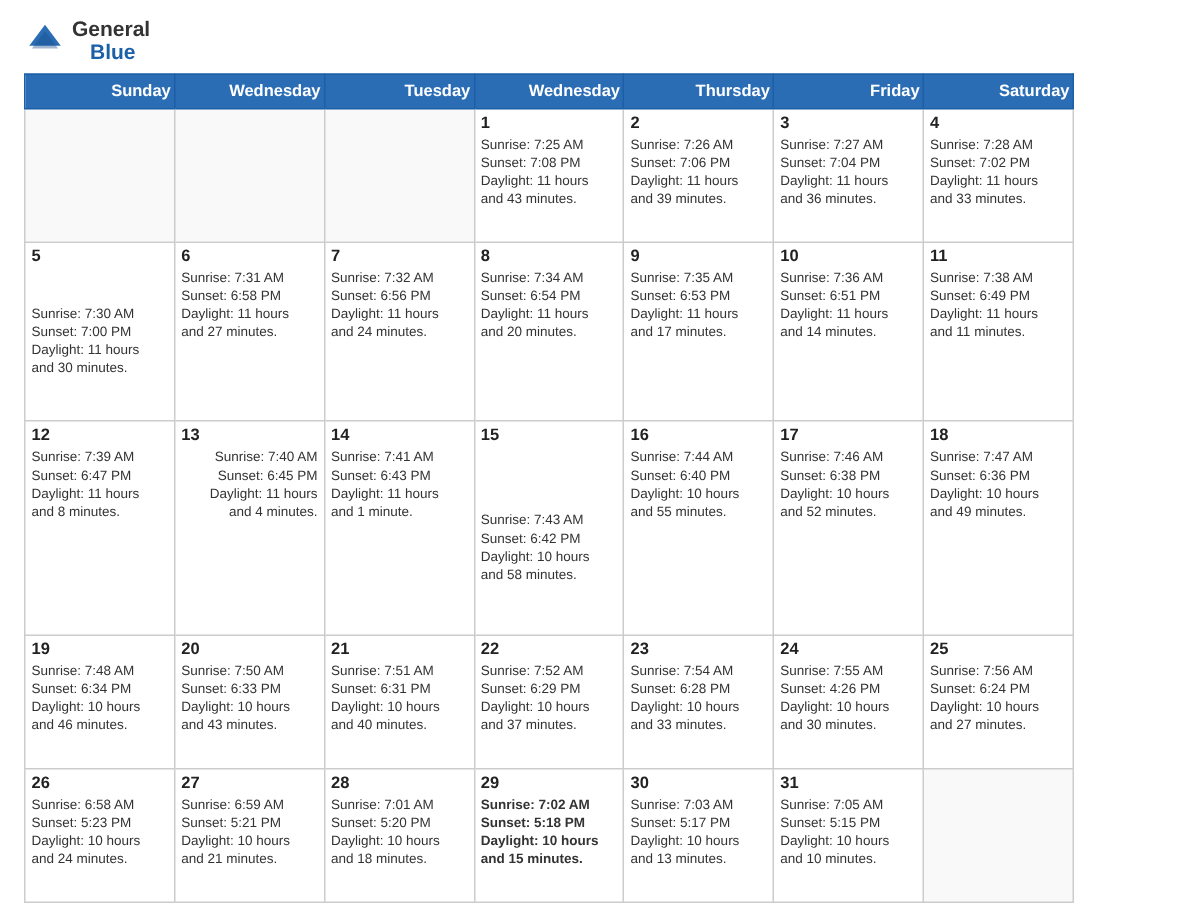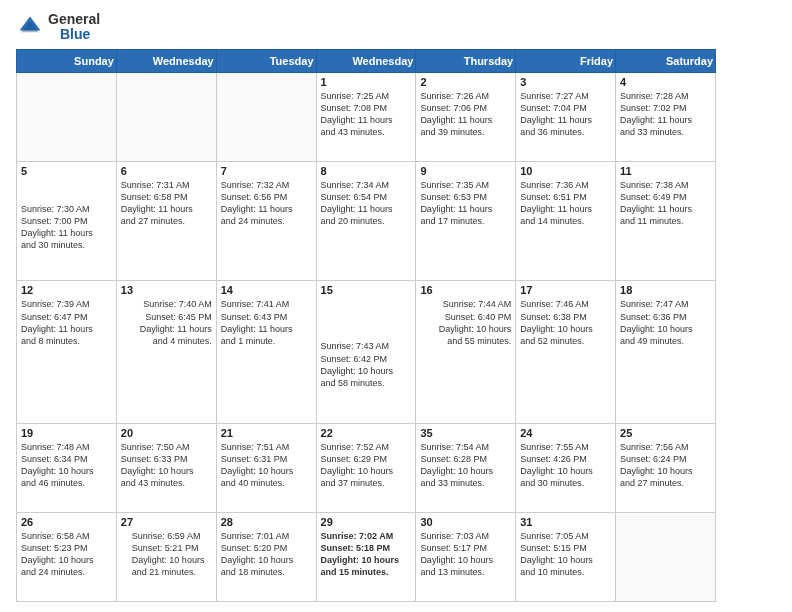--- a/index.html
+++ b/index.html
@@ -241,21 +241,21 @@
           </td>
           <td>
             <span class="day-num">15</span>
             <div class="day-info" style="white-space: pre-wrap; margin-top: 44px;">Sunrise: 7:43 AM
 Sunset: 6:42 PM
 Daylight: 10 hours
 and 58 minutes.</div>
           </td>
           <td>
             <span class="day-num">16</span>
-            <div class="day-info" style="white-space: pre-wrap; text-align: right;">Sunrise: 7:44 AM
+            <div class="day-info" style="white-space: pre-wrap;">Sunrise: 7:44 AM
 Sunset: 6:40 PM
 Daylight: 10 hours
 and 55 minutes.</div>
           </td>
           <td>
             <span class="day-num">17</span>
             <div class="day-info" style="white-space: pre-wrap;">Sunrise: 7:46 AM
 Sunset: 6:38 PM
 Daylight: 10 hours
 and 52 minutes.</div>
@@ -291,21 +291,21 @@
 and 40 minutes.</div>
           </td>
           <td>
             <span class="day-num">22</span>
             <div class="day-info" style="white-space: pre-wrap;">Sunrise: 7:52 AM
 Sunset: 6:29 PM
 Daylight: 10 hours
 and 37 minutes.</div>
           </td>
           <td>
-            <span class="day-num">35</span>
+            <span class="day-num">23</span>
             <div class="day-info" style="white-space: pre-wrap;">Sunrise: 7:54 AM
 Sunset: 6:28 PM
 Daylight: 10 hours
 and 33 minutes.</div>
           </td>
           <td>
             <span class="day-num">24</span>
             <div class="day-info" style="white-space: pre-wrap;">Sunrise: 7:55 AM
 Sunset: 4:26 PM
 Daylight: 10 hours
@@ -322,21 +322,21 @@
         <tr>
           <td>
             <span class="day-num">26</span>
             <div class="day-info" style="white-space: pre-wrap;">Sunrise: 6:58 AM
 Sunset: 5:23 PM
 Daylight: 10 hours
 and 24 minutes.</div>
           </td>
           <td>
             <span class="day-num">27</span>
-            <div class="day-info" style="white-space: pre-wrap; margin-left: 11px;">Sunrise: 6:59 AM
+            <div class="day-info" style="white-space: pre-wrap;">Sunrise: 6:59 AM
 Sunset: 5:21 PM
 Daylight: 10 hours
 and 21 minutes.</div>
           </td>
           <td>
             <span class="day-num">28</span>
             <div class="day-info" style="white-space: pre-wrap;">Sunrise: 7:01 AM
 Sunset: 5:20 PM
 Daylight: 10 hours
 and 18 minutes.</div>

